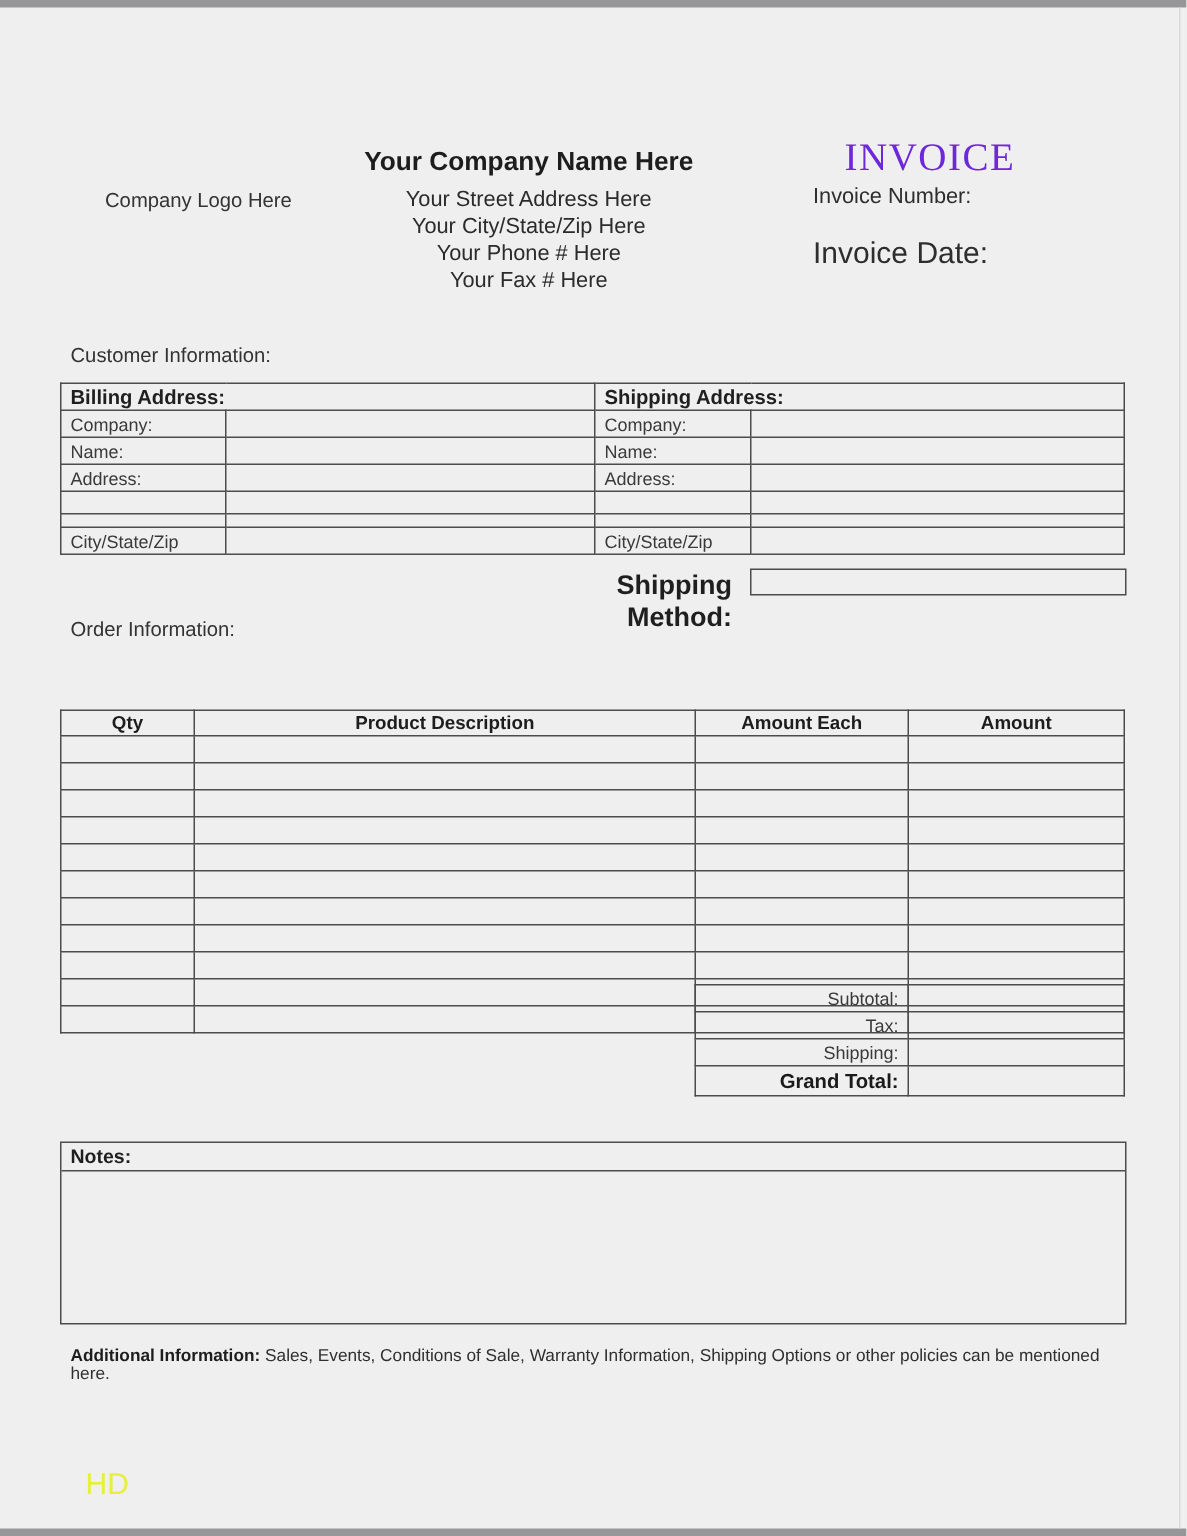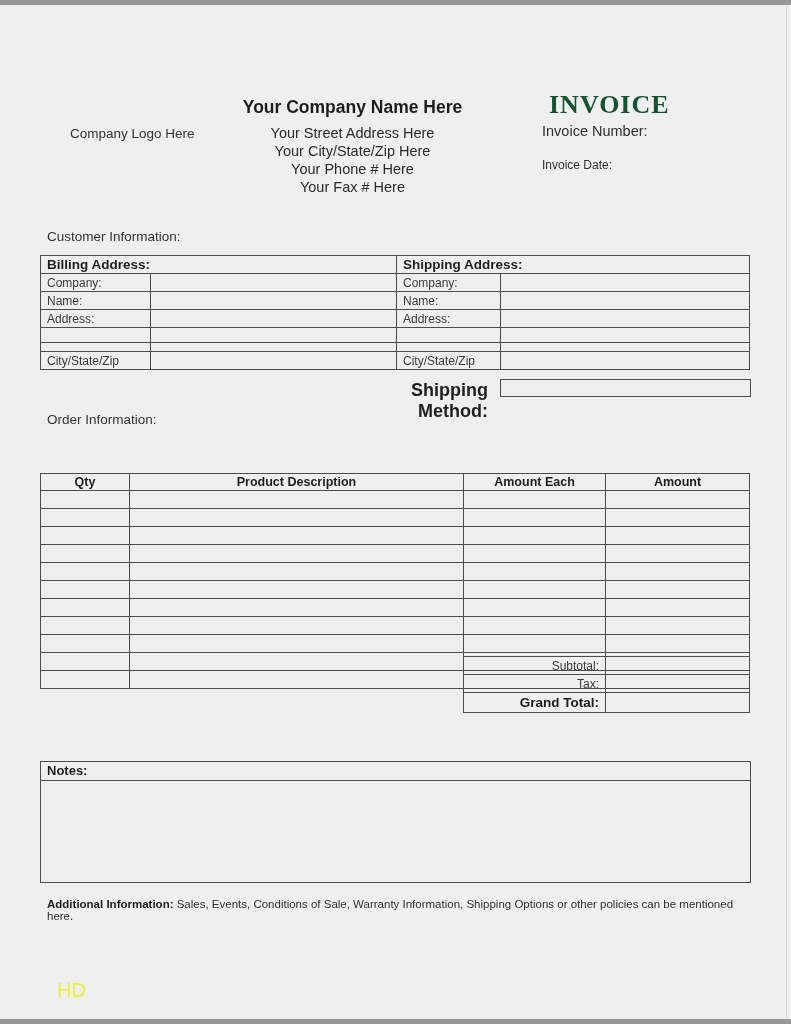--- a/index.html
+++ b/index.html
@@ -16,24 +16,24 @@
   .edge-bar.top{top:0;height:5px;}
   .edge-bar.bottom{bottom:0;height:5px;}
   .edge-line-right{position:absolute;top:5px;bottom:5px;right:4px;width:1px;background:#d9d9d9;}
   .abs{position:absolute;}
 
   
   .logo-text{left:70px;top:126px;font-size:13.5px;color:#333;}
   .company-block{left:200px;top:97px;width:305px;text-align:center;}
   .company-name{font-size:17.5px;font-weight:bold;color:#1d1d1d;margin-bottom:6px;}
   .addr-line{font-size:14.5px;line-height:18px;color:#2b2b2b;}
-  .invoice-title{left:549px;top:90px;font-family:"Liberation Serif","DejaVu Serif",serif;
-    font-weight:bold;font-size:26px;letter-spacing:1px;color:#14532d;}
+  .invoice-title{left:563px;top:90px;font-family:"Liberation Serif","DejaVu Serif",serif;
+    font-weight:normal;font-size:26px;letter-spacing:1px;color:#6d28d9;}
   .invoice-number{left:542px;top:123px;font-size:14.5px;}
-  .invoice-date{left:542px;top:158px;font-size:12px;}
+  .invoice-date{left:542px;top:158px;font-size:20px;}
 
   
   .section-label{font-size:13.5px;color:#333;}
 
   
   table{border-collapse:collapse;table-layout:fixed;}
   td,th{border:1px solid #4c4c4c;padding:0 6px;font-weight:normal;text-align:left;
     font-size:12px;color:#3a3a3a;overflow:hidden;white-space:nowrap;}
   .customer-table{left:40px;top:255px;}
   .customer-table th{font-size:13.5px;font-weight:bold;color:#1f1f1f;height:17px;}
@@ -239,20 +239,24 @@
       </colgroup>
     <tbody>
         <tr>
       <td class="t-label">Subtotal:</td>
       <td></td>
     </tr>
     <tr>
       <td class="t-label">Tax:</td>
       <td></td>
     </tr>
+    <tr>
+      <td class="t-label">Shipping:</td>
+      <td></td>
+    </tr>
     <tr class="grand">
       <td class="t-label">Grand Total:</td>
       <td></td>
     </tr>
   </tbody>
     </table>
 
   <div class="abs notes-box">
     <div class="notes-header">Notes:</div>
     <div class="notes-area"></div>

